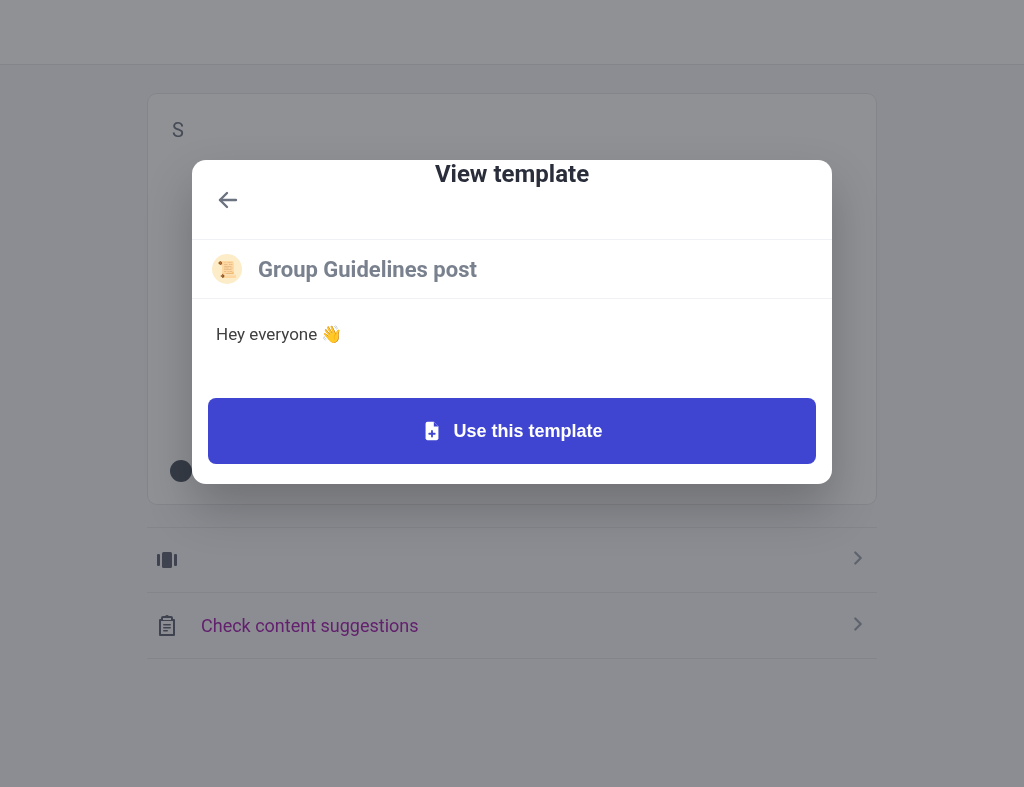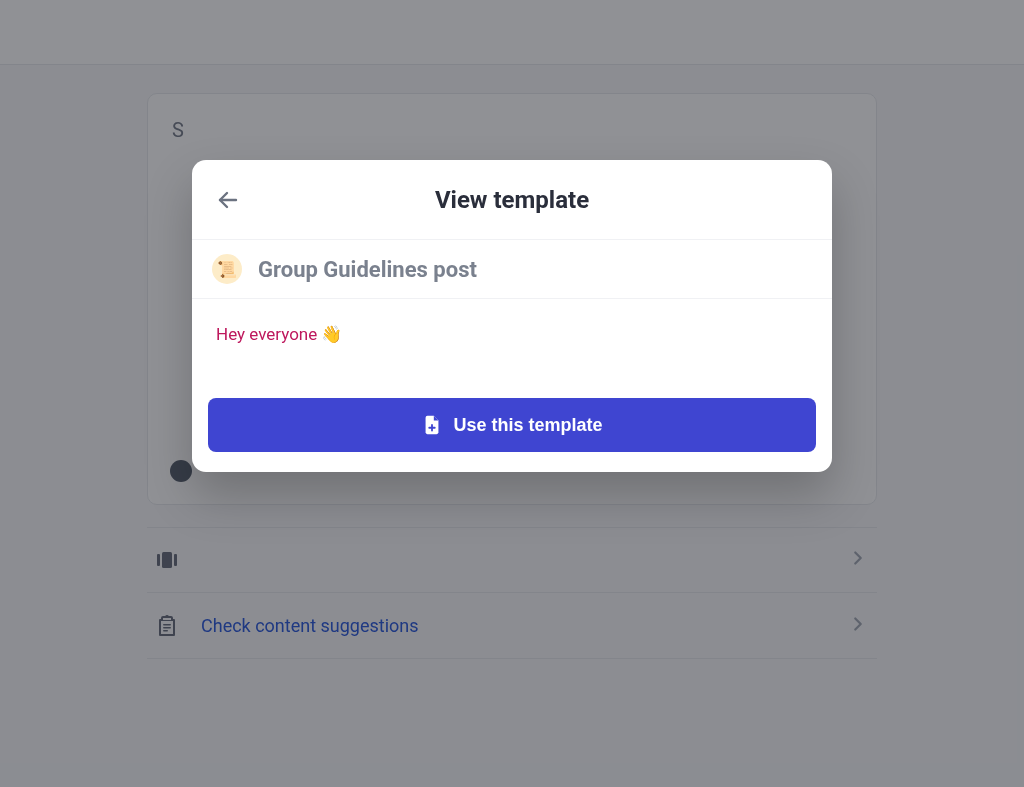--- a/index.html
+++ b/index.html
@@ -66,21 +66,21 @@
     .option-icon {
       width: 24px;
       height: 24px;
       display: inline-flex;
       align-items: center;
       justify-content: center;
       color: #5c6372;
     }
     .option-label {
       font-size: 18px;
-      color: #1d4ed8;
+      color: #a21caf;
       flex: 1;
     }
     .chevron {
       color: #9aa1ad;
     }
 
     
     .backdrop {
       position: absolute;
       inset: 0;
@@ -94,21 +94,21 @@
       width: 640px;
       background: #fff;
       border-radius: 14px;
       box-shadow: 0 24px 48px rgba(0,0,0,.22);
       overflow: hidden;
     }
     .modal-head {
       position: relative;
       height: 80px;
       display: flex;
-      align-items: center;
+      align-items: flex-start;
       justify-content: center;
       border-bottom: 1px solid #f0f1f4;
     }
     .back-btn {
       position: absolute;
       left: 20px;
       top: 50%;
       transform: translateY(-50%);
       width: 32px;
       height: 32px;
@@ -144,30 +144,30 @@
     .template-name {
       font-size: 22px;
       font-weight: 700;
       color: #7a818e;
     }
 
     .template-body {
       padding: 22px 24px 8px;
       font-size: 17px;
       line-height: 1.6;
-      color: #be185d;
+      color: #404040;
     }
     .template-body p { margin-bottom: 26px; }
 
     .modal-foot {
       padding: 16px 16px 20px;
     }
     .cta {
       width: 100%;
-      height: 54px;
+      height: 66px;
       border: none;
       border-radius: 8px;
       background: #3f45d1;
       color: #fff;
       font-size: 18px;
       font-weight: 600;
       display: inline-flex;
       align-items: center;
       justify-content: center;
       gap: 10px;

